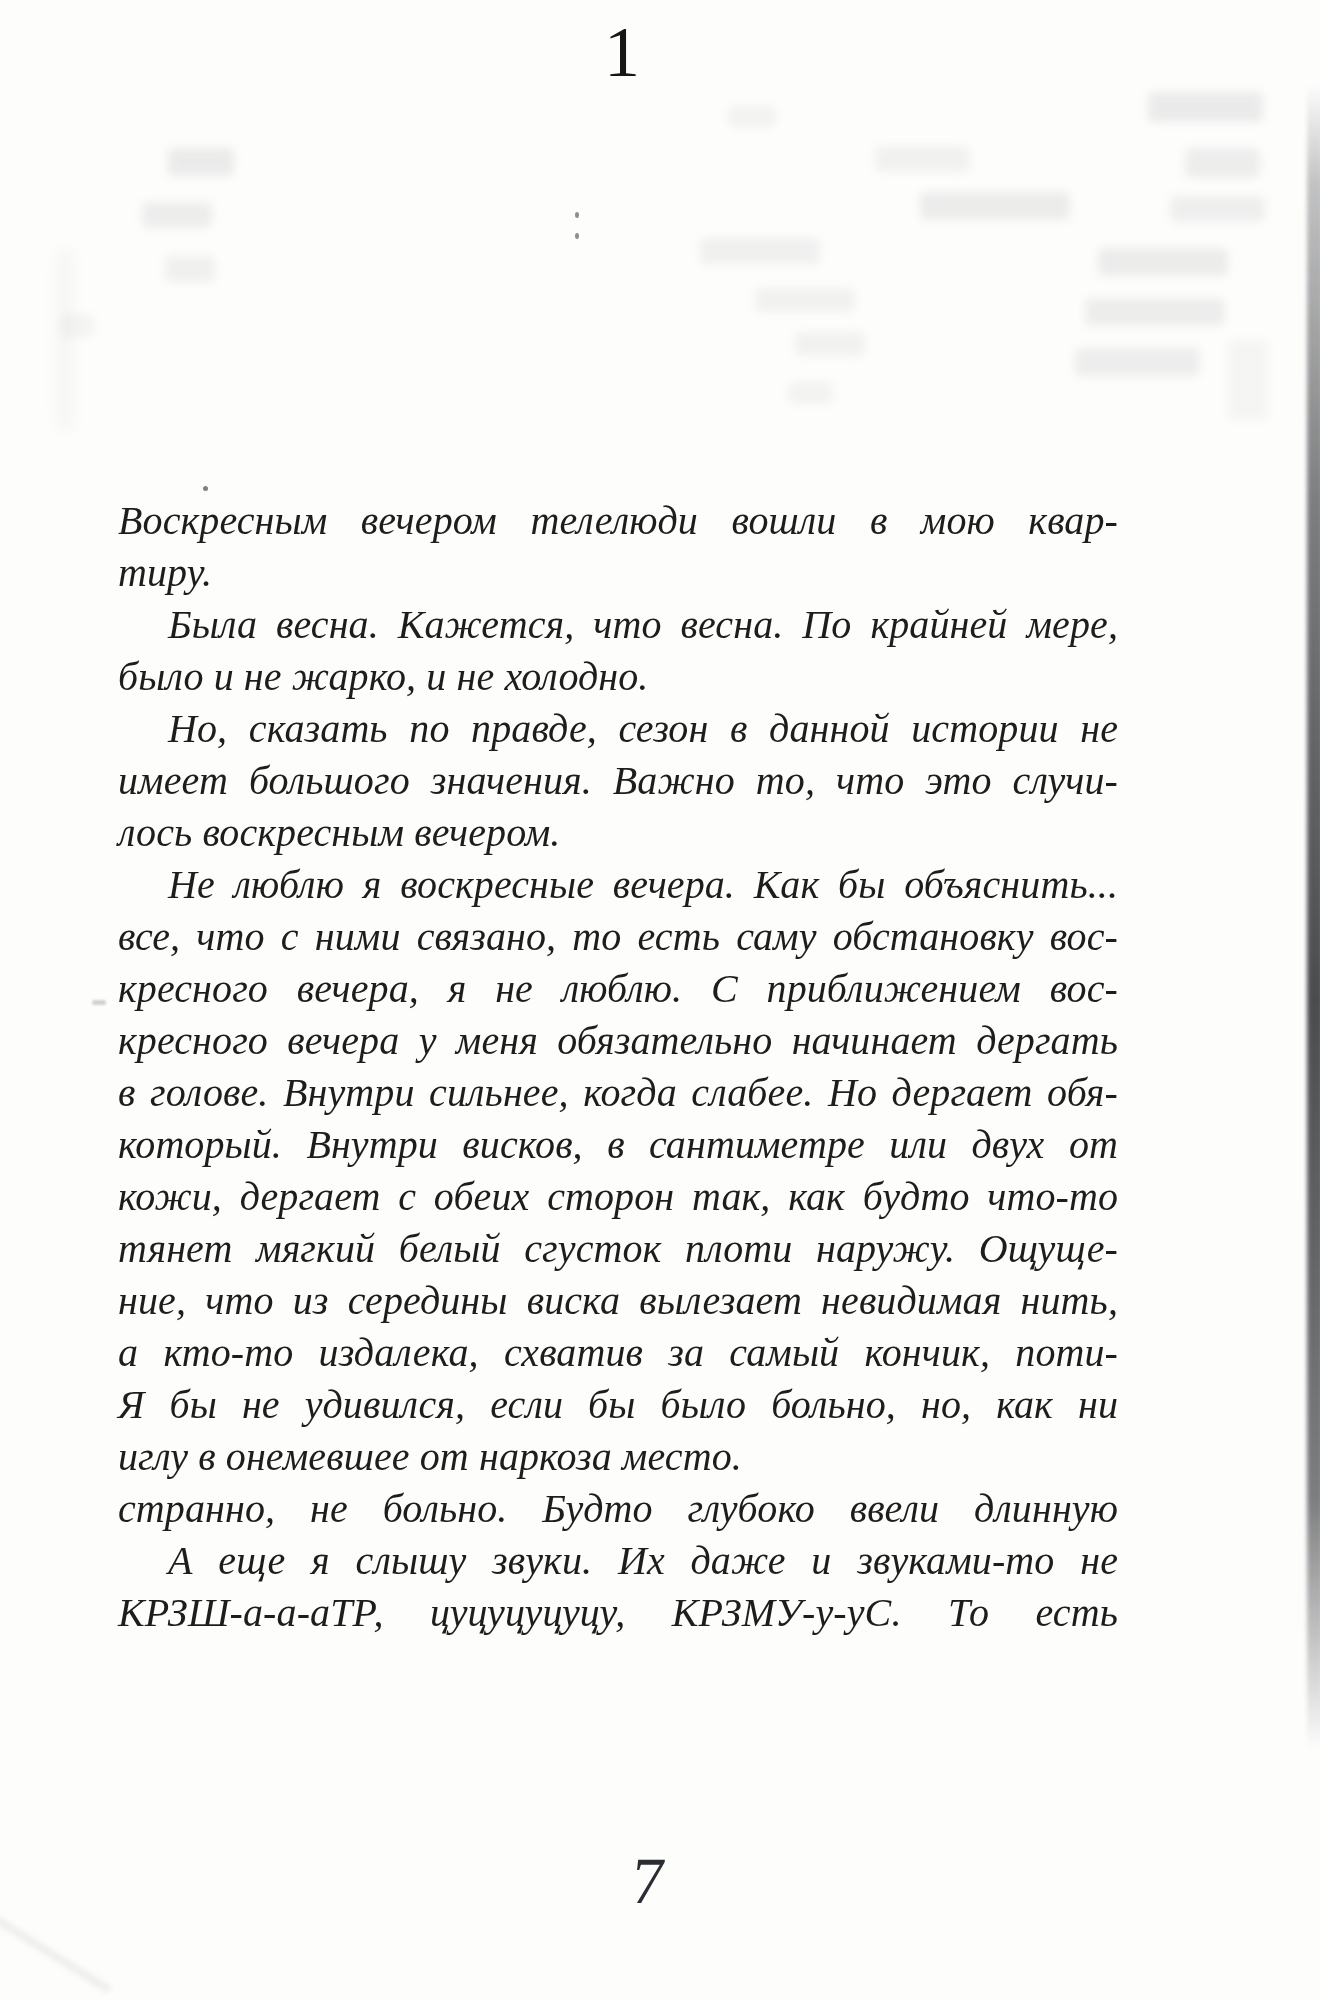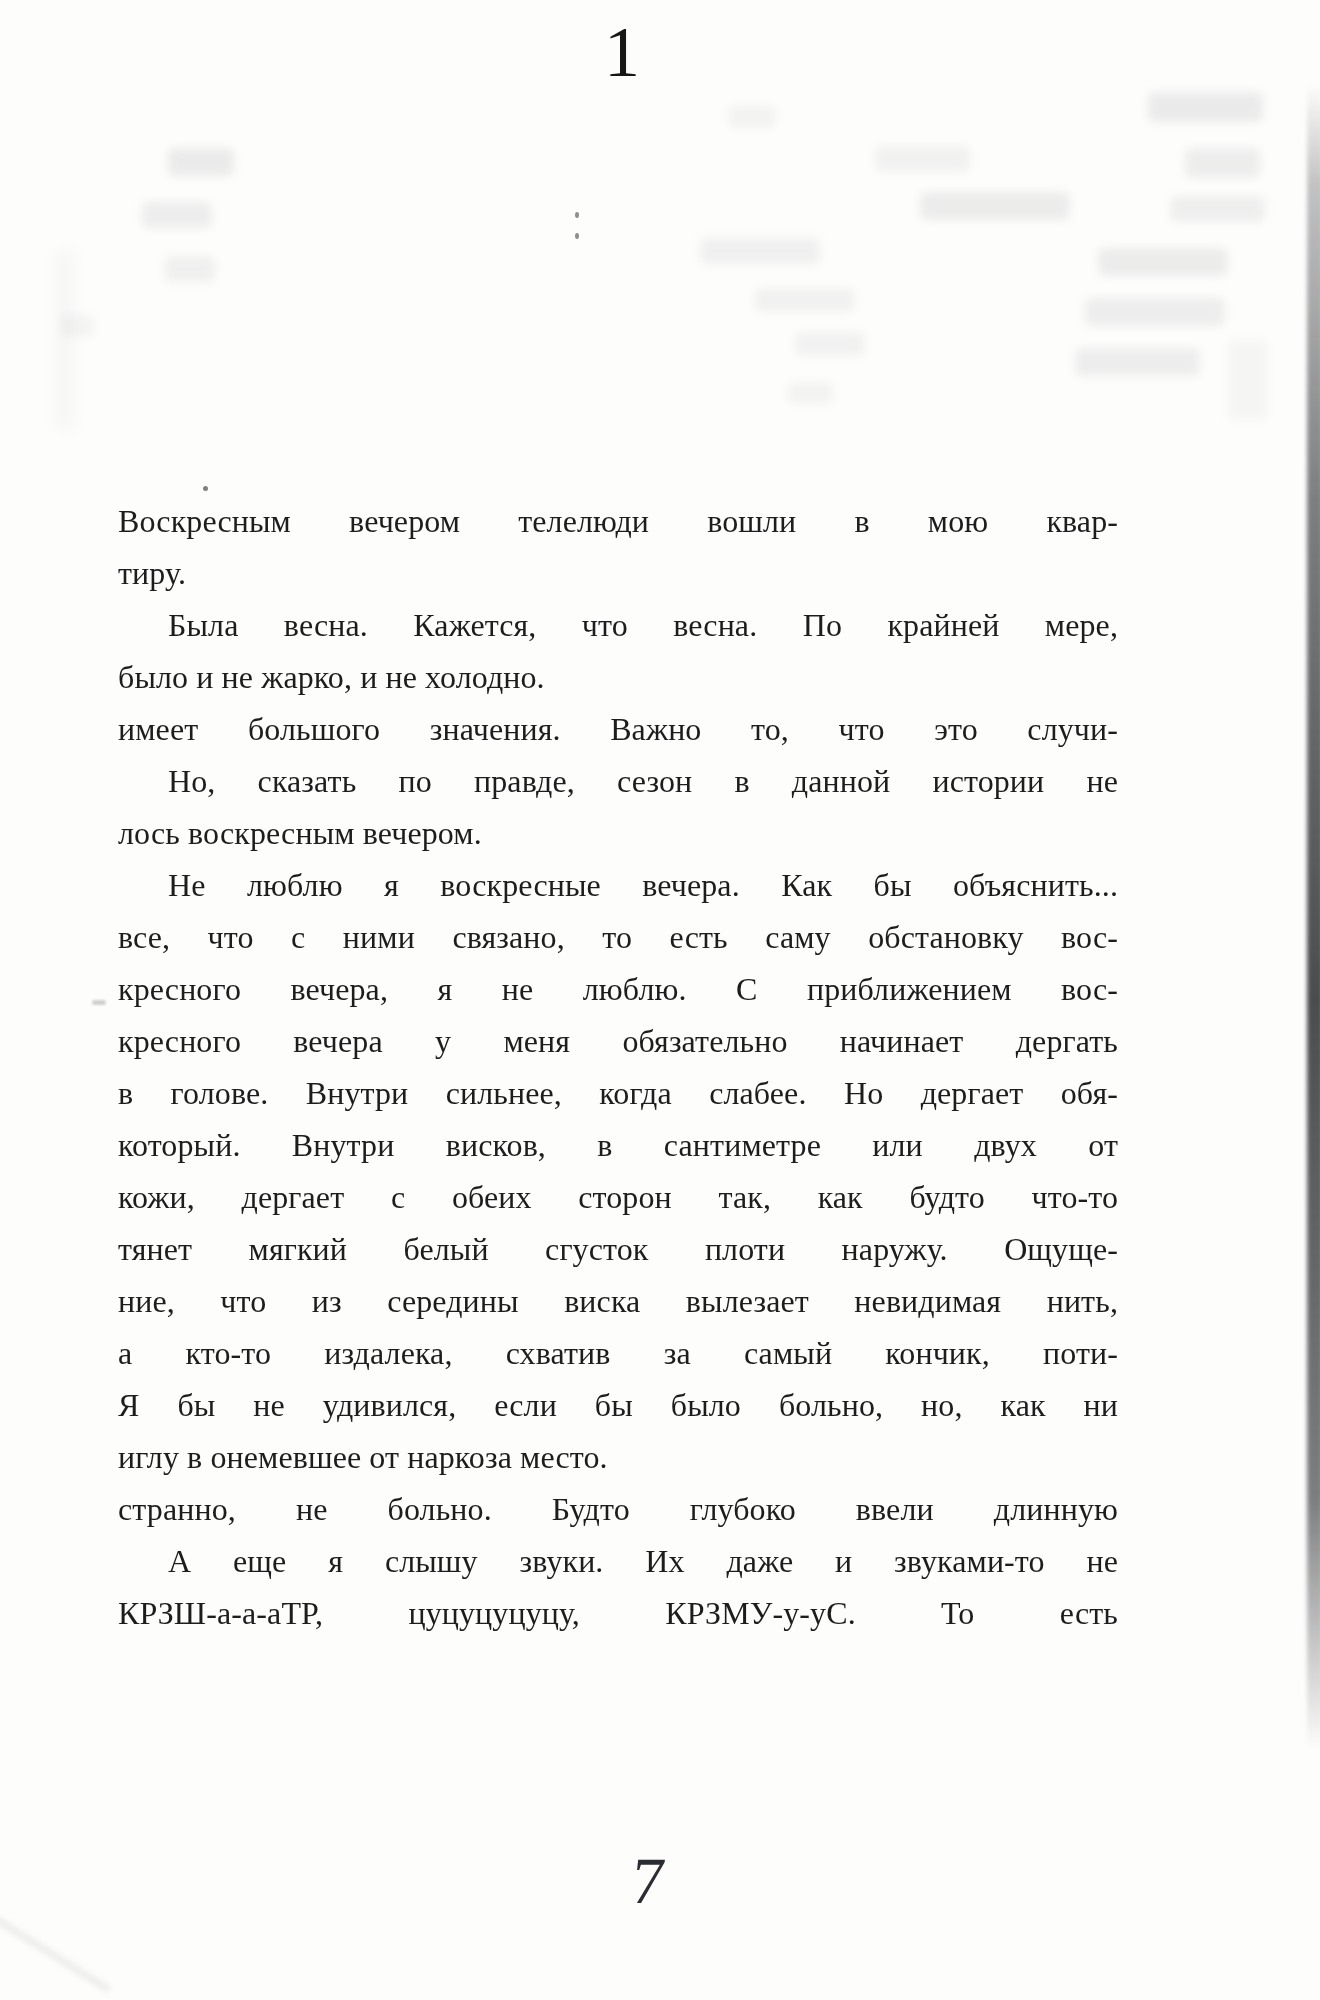--- a/index.html
+++ b/index.html
@@ -28,24 +28,25 @@
     line-height: 72px;
     color: #161616;
   }
 
   
   .text-block {
     position: absolute;
     left: 118px;
     top: 495px;
     width: 1000px;
-    font-size: 32px;
+    font-size: 40px;
     line-height: 52px;
     color: var(--ink);
     letter-spacing: 0.1px;
+    font-style: italic;
   }
   .line {
     height: 52px;
     text-align: justify;
     text-align-last: justify;
   }
   .line.endp { text-align-last: left; }
   .line.indent { text-indent: 50px; }
 
   
@@ -162,22 +163,22 @@
   <div class="speck sp4"></div>
   <div class="corner-streak"></div>
 
   <div class="chapter-num">1</div>
 
   <div class="text-block">
       <div class="line">Воскресным вечером телелюди вошли в мою квар-</div>
       <div class="line endp">тиру.</div>
       <div class="line indent">Была весна. Кажется, что весна. По крайней мере,</div>
       <div class="line endp">было и не жарко, и не холодно.</div>
+      <div class="line indent">Но, сказать по правде, сезон в данной истории не</div>
       <div class="line">имеет большого значения. Важно то, что это случи-</div>
-      <div class="line indent">Но, сказать по правде, сезон в данной истории не</div>
       <div class="line endp">лось воскресным вечером.</div>
       <div class="line indent">Не люблю я воскресные вечера. Как бы объяснить...</div>
       <div class="line">все, что с ними связано, то есть саму обстановку вос-</div>
       <div class="line">кресного вечера, я не люблю. С приближением вос-</div>
       <div class="line">кресного вечера у меня обязательно начинает дергать</div>
       <div class="line">в голове. Внутри сильнее, когда слабее. Но дергает обя-</div>
       <div class="line">который. Внутри висков, в сантиметре или двух от</div>
       <div class="line">кожи, дергает с обеих сторон так, как будто что-то</div>
       <div class="line">тянет мягкий белый сгусток плоти наружу. Ощуще-</div>
       <div class="line">ние, что из середины виска вылезает невидимая нить,</div>

